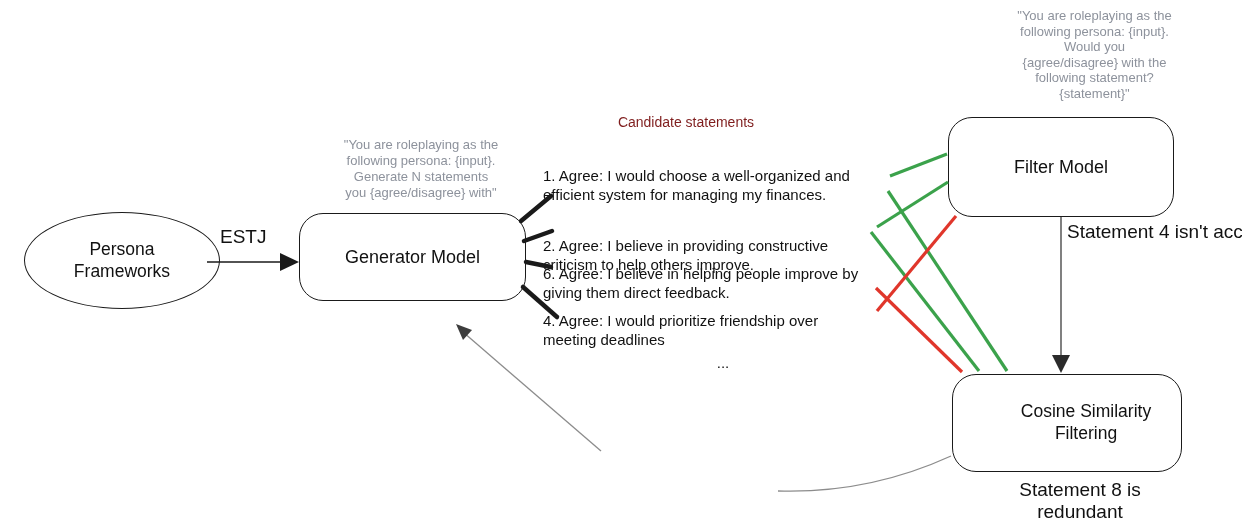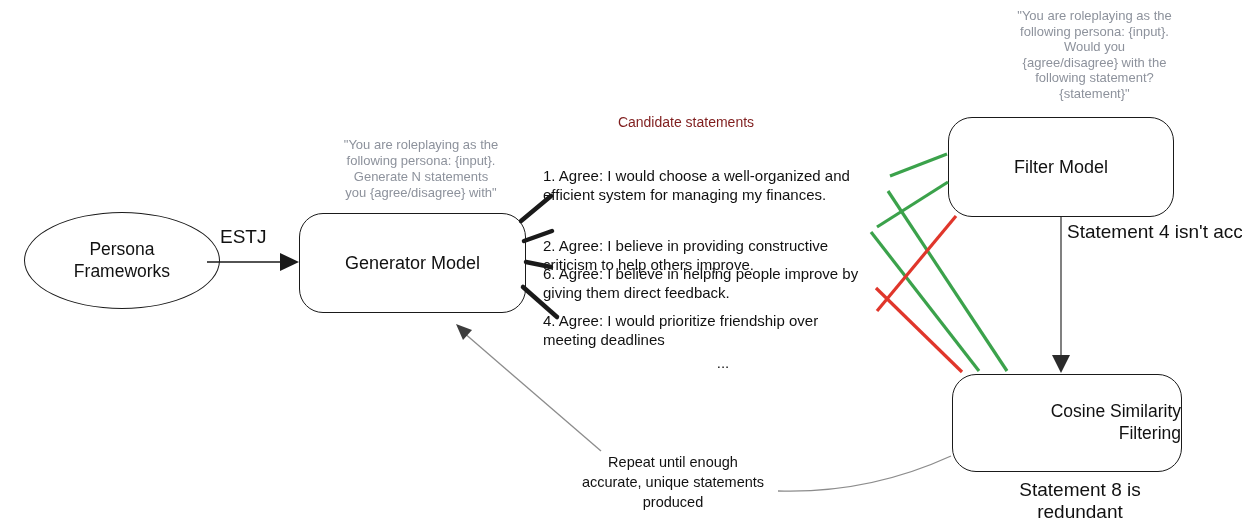--- a/index.html
+++ b/index.html
@@ -14,21 +14,21 @@
   .node{
     position:absolute;
     display:flex;align-items:center;justify-content:center;
     border:1.6px solid #1a1a1a;
     background:#ffffff;
     text-align:center;
     font-size:18px;
     line-height:1.25;
     box-sizing:border-box;
   }
-  .rounded{border-radius:24px;text-align:right;}
+  .rounded{border-radius:24px;}
   .ellipse{border-radius:50%;}
   .prompt{
     position:absolute;
     color:#8d929c;
     text-align:center;
     white-space:pre-line;
   }
   .prompt.gen{left:316px;top:137px;width:210px;font-size:13px;line-height:16px;}
   .prompt.filter{left:972px;top:8px;width:245px;font-size:13px;line-height:15.5px;}
   .heading{
@@ -61,21 +61,21 @@
 </head>
 <body>
 
 <div class="canvas">
 
   <div class="node ellipse" style="left:24px;top:212px;width:196px;height:97px;font-size:17.5px;">
     <span style="white-space:pre-line;">Persona
 Frameworks</span>
   </div>
 
-  <div class="node rounded" style="left:299px;top:213px;width:227px;height:100px;">
+  <div class="node rounded" style="left:299px;top:213px;width:227px;height:88px;">
     <span>Generator Model</span>
   </div>
 
   <div class="node rounded" style="left:948px;top:117px;width:226px;height:100px;">
     <span>Filter Model</span>
   </div>
 
   <div class="node rounded" style="left:952px;top:374px;width:230px;height:98px;font-size:17.5px;padding-left:38px;">
     <span>Cosine Similarity Filtering</span>
   </div>
@@ -98,23 +98,20 @@
 criticism to help others improve.</div>
   <div class="statement s3">6. Agree: I believe in helping people improve by
 giving them direct feedback.</div>
   <div class="statement s4">4. Agree: I would prioritize friendship over
 meeting deadlines</div>
   <div class="dots">...</div>
 
   <div class="edge-label estj">ESTJ</div>
   <div class="edge-label note4">Statement 4 isn't accurate</div>
   <div class="edge-label note3">Statement 8 is redundant</div>
-  <div class="repeat">Repeat until enough
-accurate, unique statements
-produced</div>
 
   <svg class="overlay" viewBox="0 0 1242 522">
 
     <line x1="207" y1="262" x2="283" y2="262" stroke="#1a1a1a" stroke-width="1.6"></line>
     <polygon points="280,253 280,271 299,262" fill="#1a1a1a"></polygon>
 
     <line x1="521" y1="221" x2="551" y2="196" stroke="#1a1a1a" stroke-width="4.5" stroke-linecap="round"></line>
     <line x1="524" y1="241" x2="552" y2="231" stroke="#1a1a1a" stroke-width="4.5" stroke-linecap="round"></line>
     <line x1="526" y1="262" x2="551" y2="267" stroke="#1a1a1a" stroke-width="4.5" stroke-linecap="round"></line>
     <line x1="523" y1="287" x2="557" y2="317" stroke="#1a1a1a" stroke-width="4.5" stroke-linecap="round"></line>

